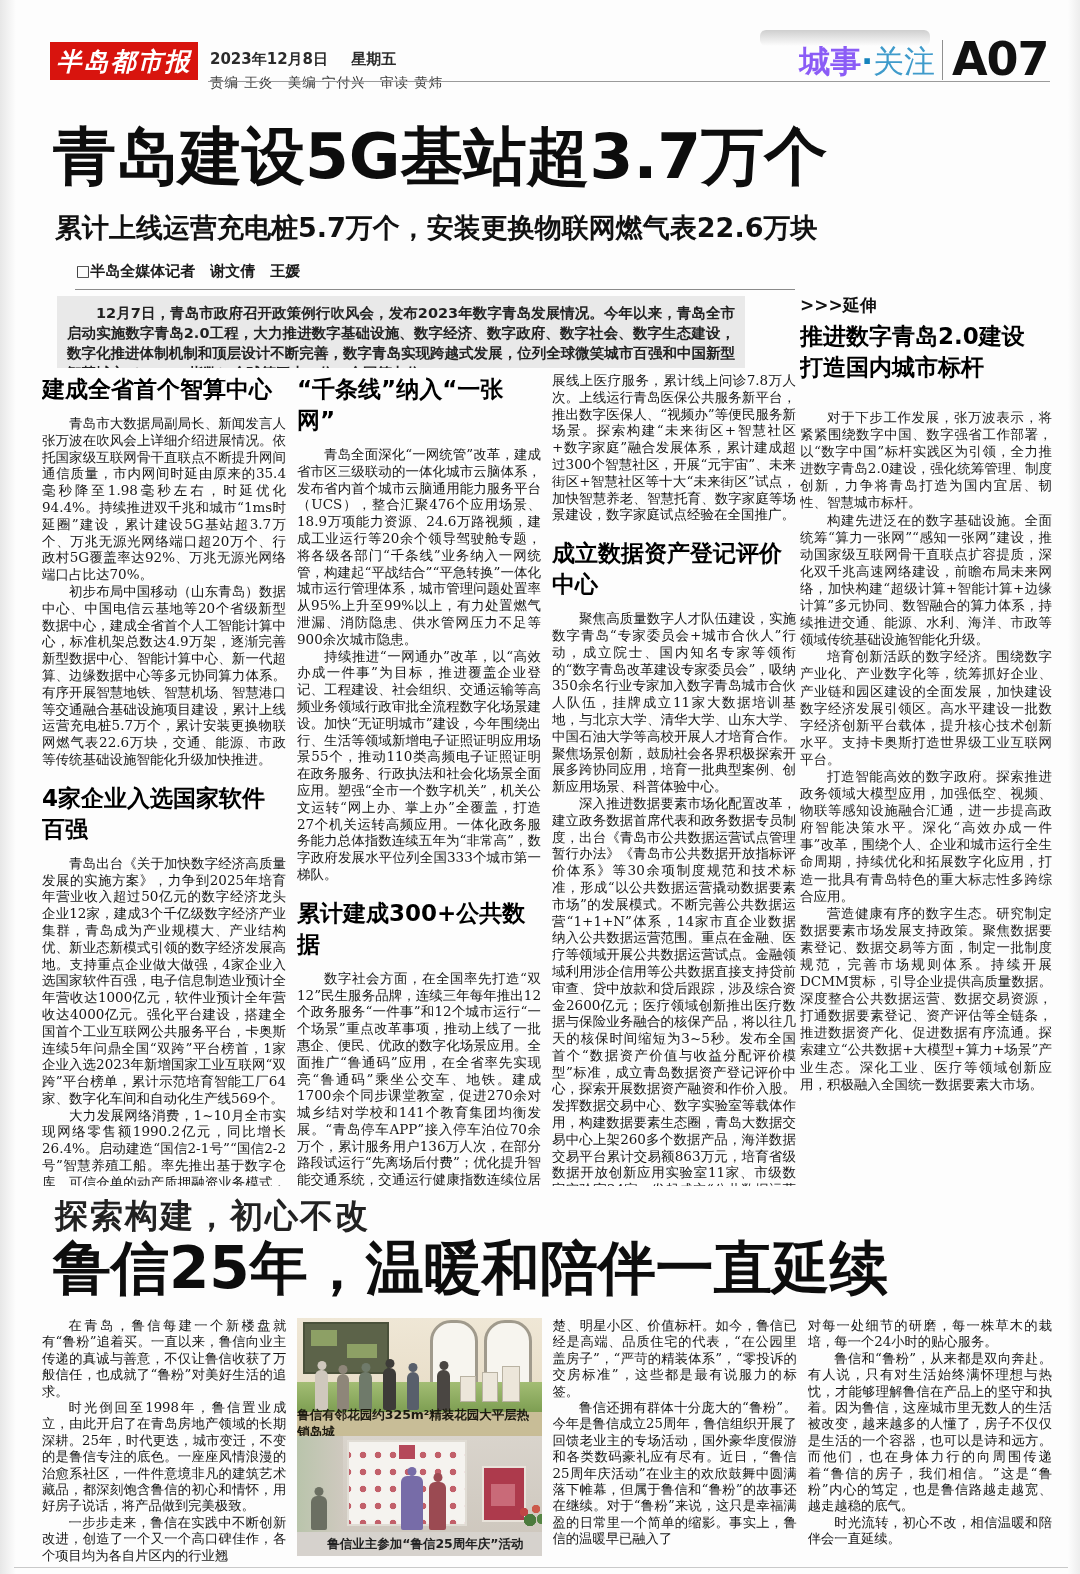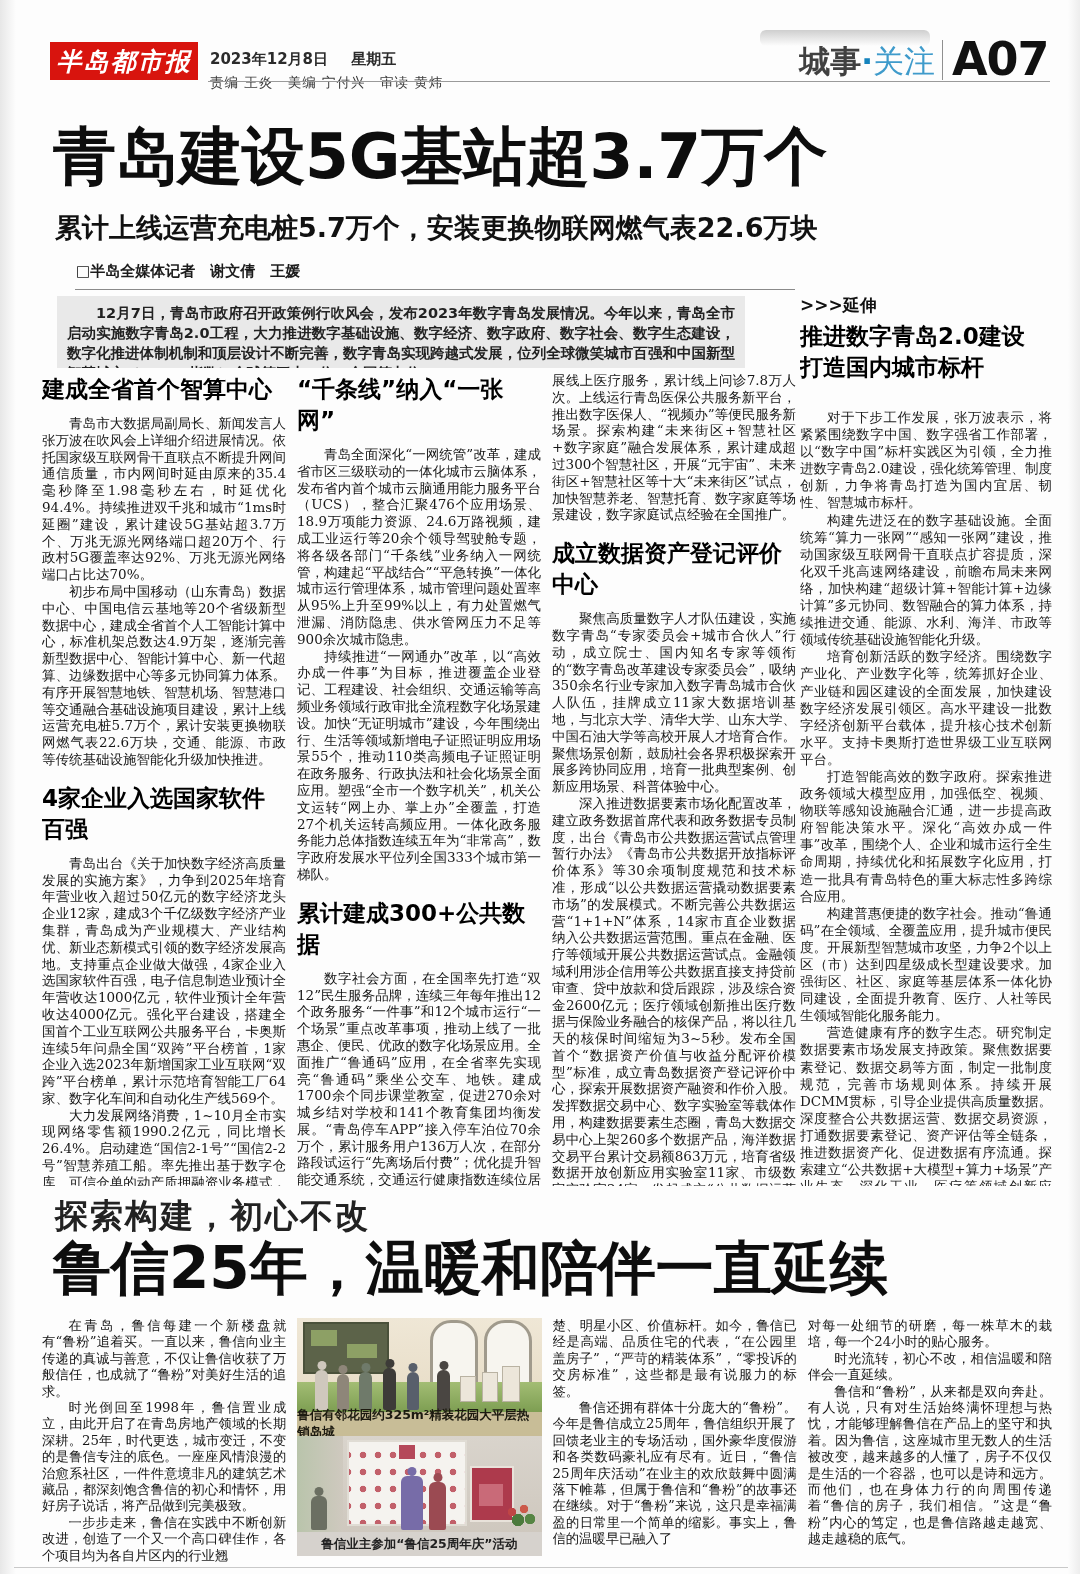--- a/index.html
+++ b/index.html
@@ -17,21 +17,21 @@
                  font-family:"DejaVu Serif","Liberation Serif",serif;font-style:italic;
                  font-weight:700;font-size:25px;letter-spacing:2px;}
   .date-block{position:absolute;left:210px;top:50px;}
   .date-line{font-size:15px;font-weight:700;color:#2b2b2b;}
   .date-line .weekday{margin-left:18px;}
   .editors-line{font-size:13.5px;color:#3a3a3a;margin-top:5px;letter-spacing:1px;}
   .header-rule{position:absolute;left:208px;top:81px;width:842px;height:1px;background:#9a9a9a;}
   .section-label{position:absolute;left:770px;top:44px;width:165px;text-align:right;font-size:31px;line-height:34px;}
   .section-label .smudge{position:absolute;left:-10px;top:-14px;width:170px;height:16px;
         background:linear-gradient(to bottom,rgba(120,120,120,0.35),rgba(120,120,120,0));border-radius:6px;}
-  .section-bold{font-weight:900;color:#404040;}
+  .section-bold{font-weight:900;color:#8b5cf6;}
   .section-dot{font-weight:900;color:#1583bd;}
   .section-light{font-weight:400;color:#3f9bcb;}
   .header-vsep{position:absolute;left:942px;top:40px;width:1px;height:40px;background:#8f8f8f;}
   .page-number{position:absolute;left:952px;top:32px;width:100px;font-size:46px;font-weight:800;
                letter-spacing:-1px;color:#111;}
 
   
   .headline{position:absolute;left:53px;top:114px;width:975px;font-size:63px;font-weight:900;
             letter-spacing:0px;white-space:nowrap;color:#0d0d0d;transform-origin:left;}
   .subheadline{position:absolute;left:55px;top:210px;width:975px;font-size:27px;font-weight:600;color:#111;}
@@ -65,21 +65,21 @@
   .feat-headline{position:absolute;left:53px;top:1230px;width:1000px;font-size:58px;font-weight:900;
                  white-space:nowrap;color:#0d0d0d;}
   .feat-cols{position:absolute;left:42px;top:1318px;width:1010px;height:244px;display:flex;gap:11px;overflow:hidden;}
   .feat-col{flex:1;overflow:hidden;font-family:"DejaVu Serif","Liberation Serif",serif;}
   .feat-col .para{font-size:13.3px;line-height:16.4px;}
 
   
   .photo-col{flex:1;position:relative;overflow:hidden;}
   .photo{position:relative;width:100%;overflow:hidden;}
   .photo1{height:118px;background:linear-gradient(to bottom,#efe7d6 0%,#e9dfca 55%,#dccfb4 100%);}
-  .photo2{height:120px;margin-top:3px;background:linear-gradient(to bottom,#d9d4cc 0%,#ccc5bb 100%);}
+  .photo2{height:120px;margin-top:3px;background:linear-gradient(to bottom,#d9d4cc 0%,#ccc5bb 100%);padding-left:12px;}
   .board{position:absolute;left:6px;top:4px;width:86px;height:52px;background:#5c6349;
          box-shadow:inset 0 0 0 2px #4a513a;}
   .board .patch{position:absolute;background:#8da065;}
   .window{position:absolute;top:2px;width:42px;height:62px;background:#f7f5ef;
           border:3px solid #a09a8c;border-radius:21px 21px 0 0;}
   .w1{right:64px;} .w2{right:10px;}
   .model-base{position:absolute;left:0;bottom:24px;width:100%;height:30px;
               background:linear-gradient(to bottom,#a3bd74,#7d9e52);}
   .model-bldg{position:absolute;bottom:34px;background:#ece6da;border:1px solid #b9b2a2;}
   .person{position:absolute;border-radius:6px 6px 2px 2px;}
@@ -167,21 +167,20 @@
     <div class="sidebar-kicker">&gt;&gt;&gt;延伸</div>
     <div class="sidebar-title">
       <div>推进数字青岛2.0建设</div>
       <div>打造国内城市标杆</div>
     </div>
     <div class="sidebar-body">
         <div class="para">对于下步工作发展，张万波表示，将紧紧围绕数字中国、数字强省工作部署，以“数字中国”标杆实践区为引领，全力推进数字青岛2.0建设，强化统筹管理、制度创新，力争将青岛打造为国内宜居、韧性、智慧城市标杆。</div>
         <div class="para">构建先进泛在的数字基础设施。全面统筹“算力一张网”“感知一张网”建设，推动国家级互联网骨干直联点扩容提质，深化双千兆高速网络建设，前瞻布局未来网络，加快构建“超级计算+智能计算+边缘计算”多元协同、数智融合的算力体系，持续推进交通、能源、水利、海洋、市政等领域传统基础设施智能化升级。</div>
         <div class="para">培育创新活跃的数字经济。围绕数字产业化、产业数字化等，统筹抓好企业、产业链和园区建设的全面发展，加快建设数字经济发展引领区。高水平建设一批数字经济创新平台载体，提升核心技术创新水平。支持卡奥斯打造世界级工业互联网平台。</div>
         <div class="para">打造智能高效的数字政府。探索推进政务领域大模型应用，加强低空、视频、物联等感知设施融合汇通，进一步提高政府智能决策水平。深化“高效办成一件事”改革，围绕个人、企业和城市运行全生命周期，持续优化和拓展数字化应用，打造一批具有青岛特色的重大标志性多跨综合应用。</div>
-        <div class="para">构建普惠便捷的数字社会。推动“鲁通码”在全领域、全覆盖应用，提升城市便民度。开展新型智慧城市攻坚，力争2个以上区（市）达到四星级成长型建设要求。加强街区、社区、家庭等基层体系一体化协同建设，全面提升教育、医疗、人社等民生领域智能化服务能力。</div>
         <div class="para">营造健康有序的数字生态。研究制定数据要素市场发展支持政策。聚焦数据要素登记、数据交易等方面，制定一批制度规范，完善市场规则体系。持续开展DCMM贯标，引导企业提供高质量数据。深度整合公共数据运营、数据交易资源，打通数据要素登记、资产评估等全链条，推进数据资产化、促进数据有序流通。探索建立“公共数据+大模型+算力+场景”产业生态。深化工业、医疗等领域创新应用，积极融入全国统一数据要素大市场。</div>
       </div>
   </aside>
 
   <div class="feat-kicker">探索构建，初心不改</div>
   <div class="feat-headline">鲁信25年，温暖和陪伴一直延续</div>
 
   <div class="feat-cols">
     <div class="feat-col">
         <div class="para">在青岛，鲁信每建一个新楼盘就有“鲁粉”追着买。一直以来，鲁信向业主传递的真诚与善意，不仅让鲁信收获了万般信任，也成就了“鲁粉”对美好生活的追求。</div>
@@ -224,19 +223,19 @@
         <figcaption class="caption-strip cap2">鲁信业主参加“鲁信25周年庆”活动</figcaption>
       </figure>
     </div>
 
     <div class="feat-col">
         <div class="para noindent">楚、明星小区、价值标杆。如今，鲁信已经是高端、品质住宅的代表，“在公园里盖房子”，“严苛的精装体系”，“零投诉的交房标准”，这些都是最有说服力的标签。</div>
         <div class="para">鲁信还拥有群体十分庞大的“鲁粉”。今年是鲁信成立25周年，鲁信组织开展了回馈老业主的专场活动，国外豪华度假游和各类数码豪礼应有尽有。近日，“鲁信25周年庆活动”在业主的欢欣鼓舞中圆满落下帷幕，但属于鲁信和“鲁粉”的故事还在继续。对于“鲁粉”来说，这只是幸福满盈的日常里一个简单的缩影。事实上，鲁信的温暖早已融入了</div>
       </div>
     <div class="feat-col">
         <div class="para noindent">对每一处细节的研磨，每一株草木的栽培，每一个24小时的贴心服务。</div>
+        <div class="para">鲁信和“鲁粉”，从来都是双向奔赴。有人说，只有对生活始终满怀理想与热忱，才能够理解鲁信在产品上的坚守和执着。因为鲁信，这座城市里无数人的生活被改变，越来越多的人懂了，房子不仅仅是生活的一个容器，也可以是诗和远方。而他们，也在身体力行的向周围传递着“鲁信的房子，我们相信。”这是“鲁粉”内心的笃定，也是鲁信路越走越宽、越走越稳的底气。</div>
         <div class="para">时光流转，初心不改，相信温暖和陪伴会一直延续。</div>
-        <div class="para">鲁信和“鲁粉”，从来都是双向奔赴。有人说，只有对生活始终满怀理想与热忱，才能够理解鲁信在产品上的坚守和执着。因为鲁信，这座城市里无数人的生活被改变，越来越多的人懂了，房子不仅仅是生活的一个容器，也可以是诗和远方。而他们，也在身体力行的向周围传递着“鲁信的房子，我们相信。”这是“鲁粉”内心的笃定，也是鲁信路越走越宽、越走越稳的底气。</div>
       </div>
   </div>
 
   <div class="bottom-rule"></div>
 </div>
 
 </body></html>

